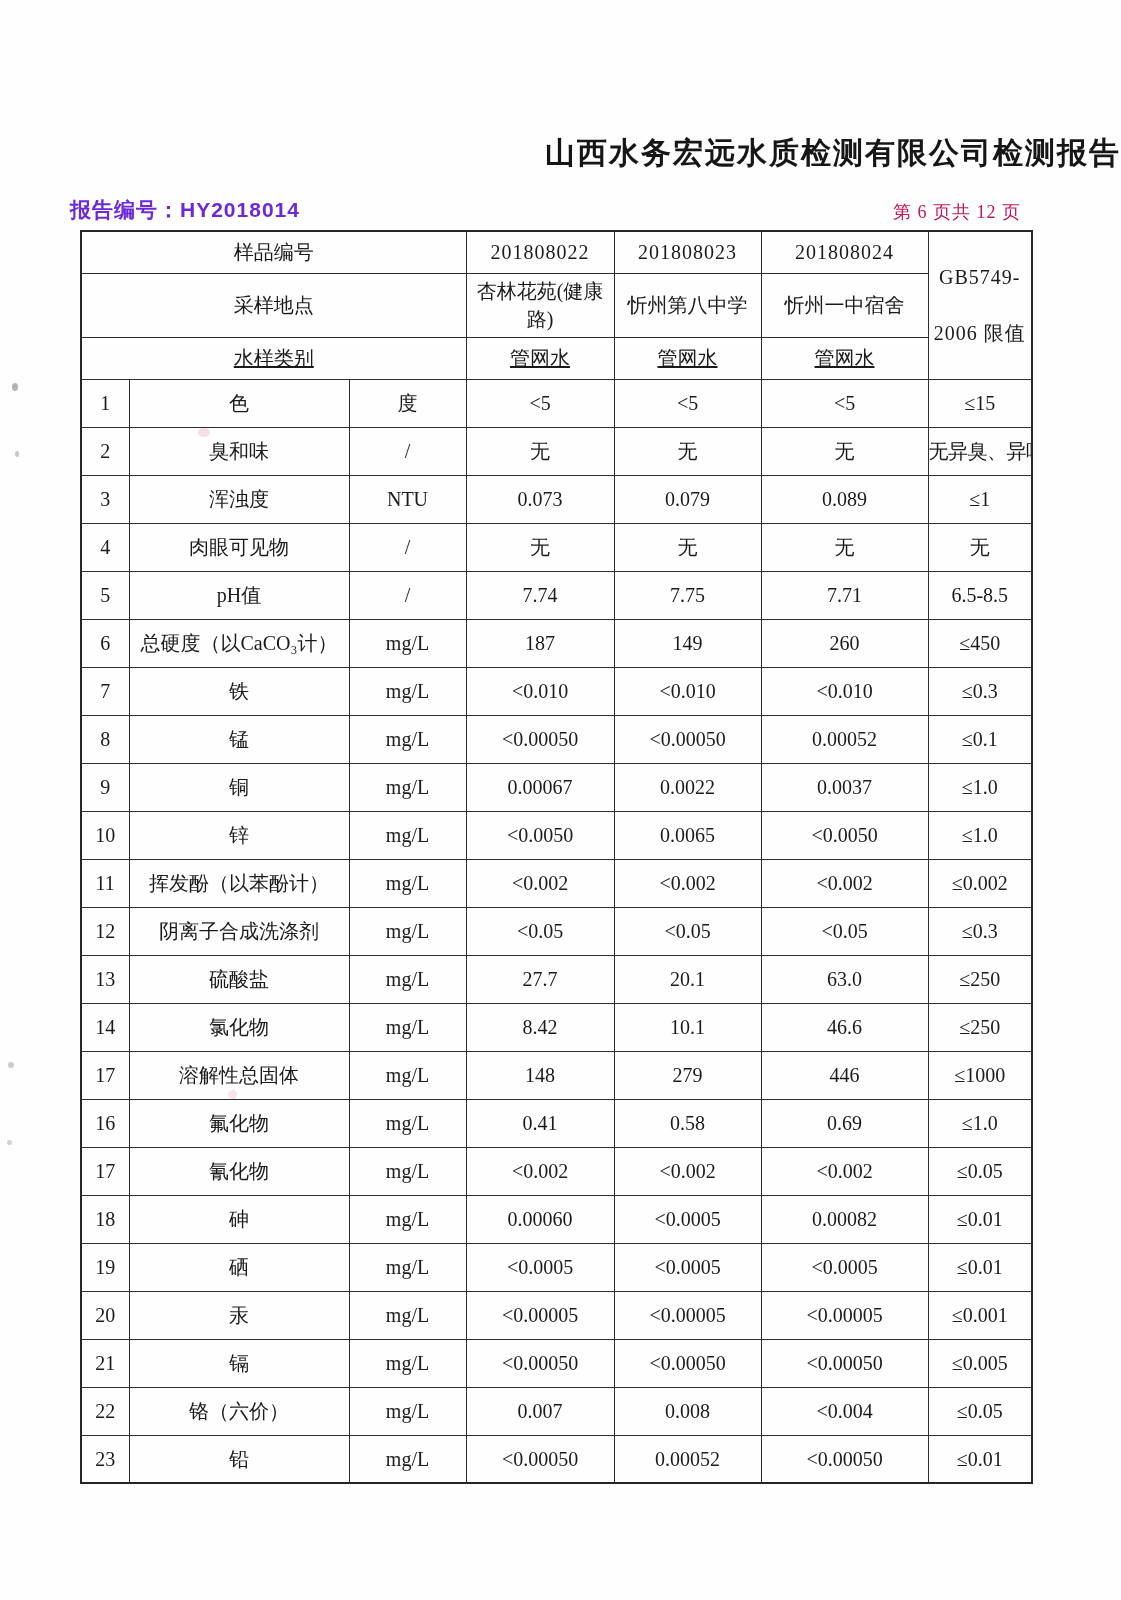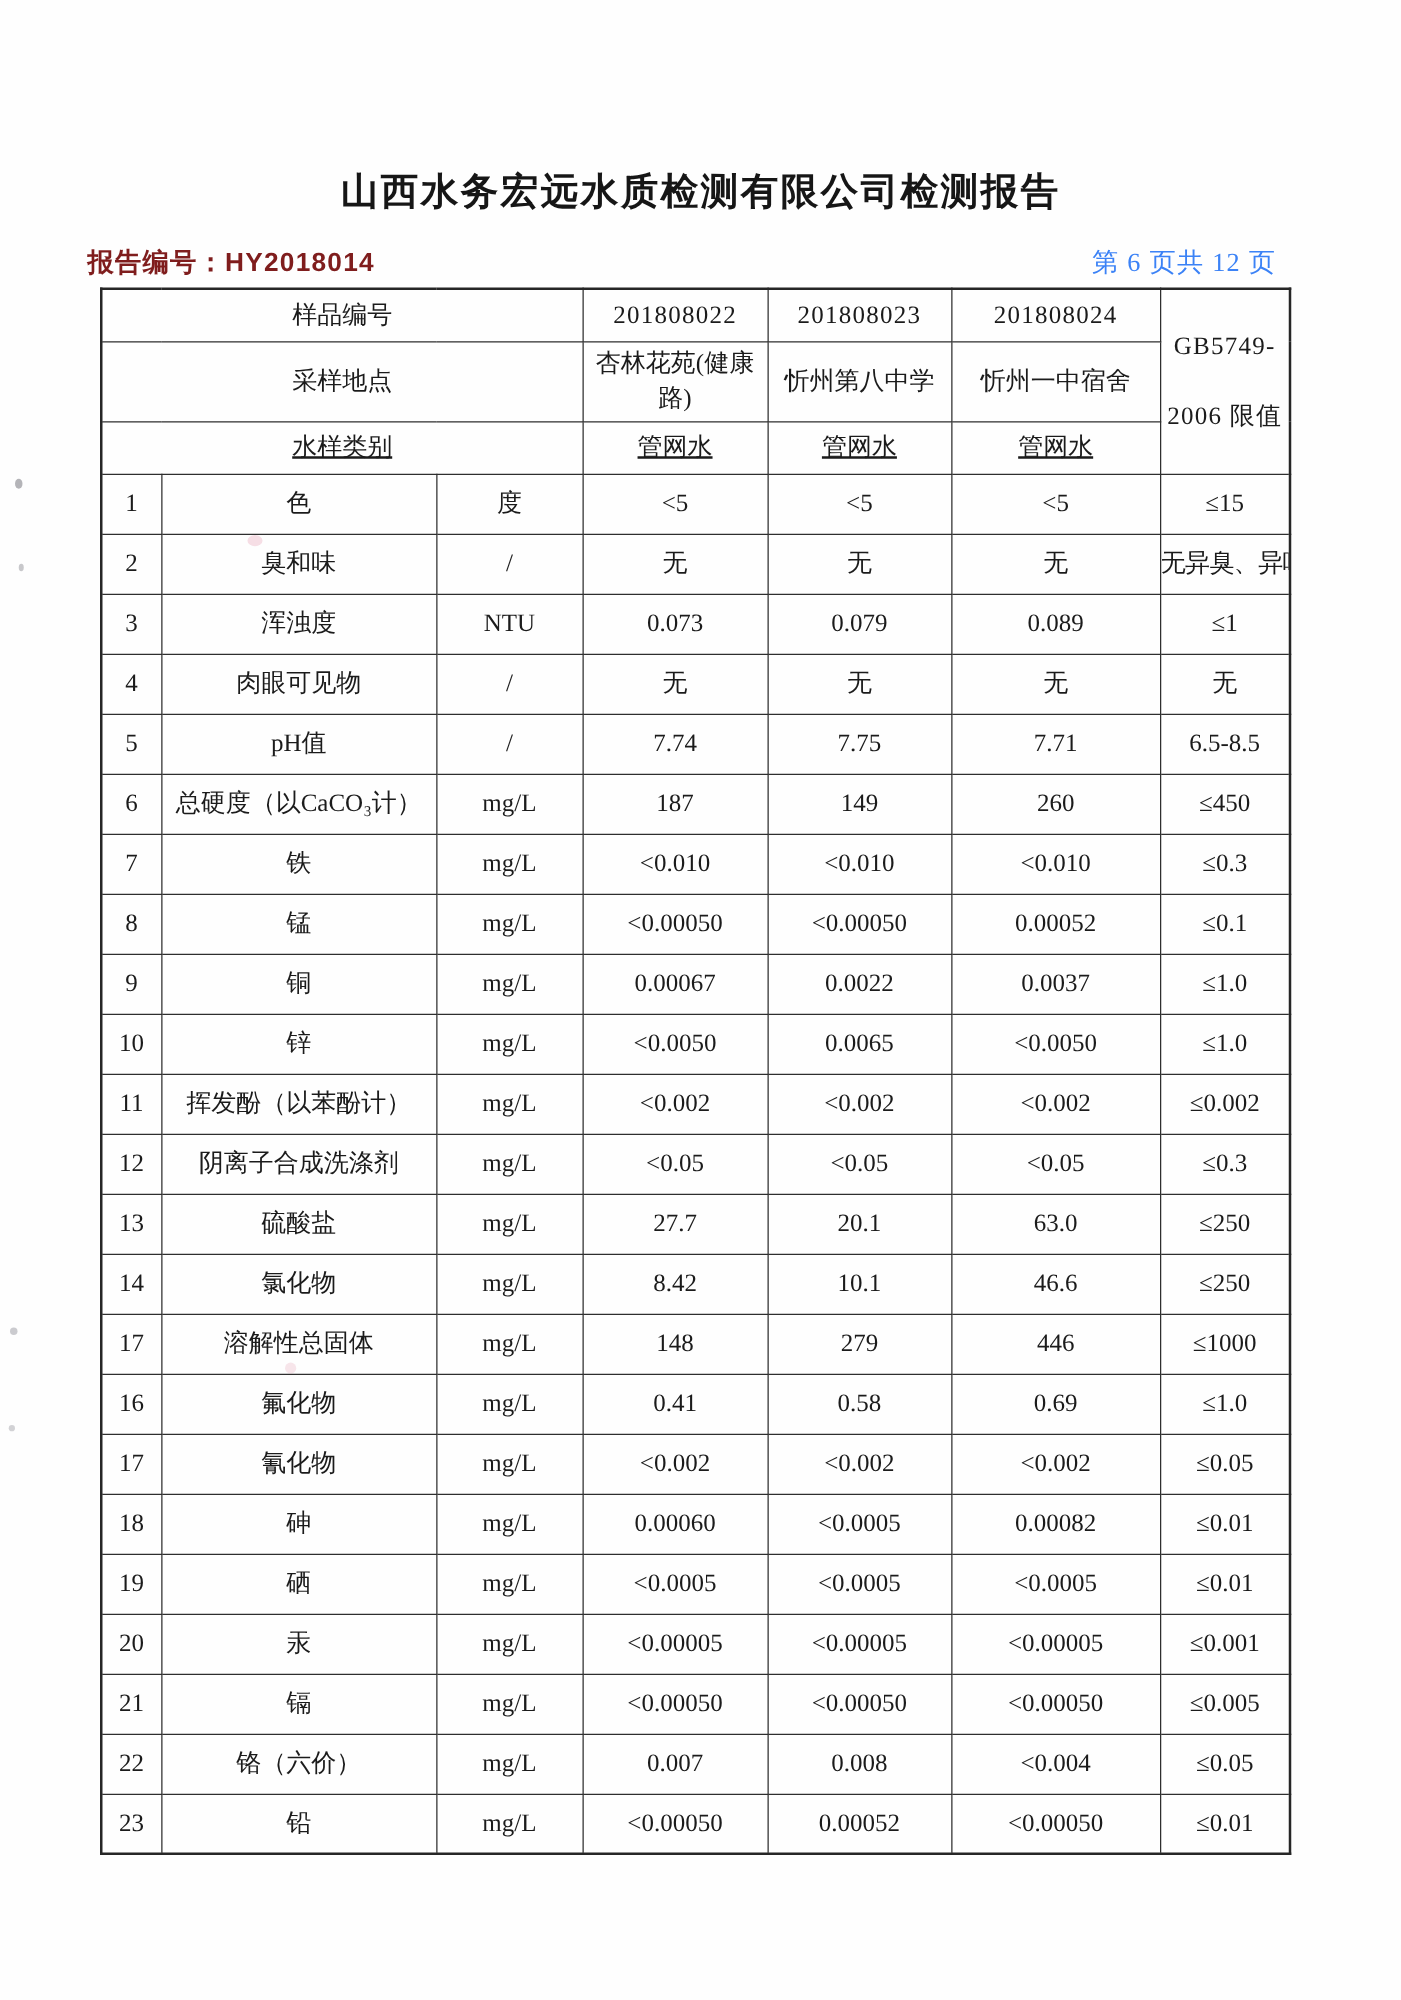--- a/index.html
+++ b/index.html
@@ -8,36 +8,36 @@
     background:#ffffff;
     font-family:"Liberation Serif",serif;
     color:#1b1b1b;
     position:relative;
     overflow:hidden;
   }
   .page{position:absolute;inset:0;background:#fefefe;}
 
   .doc-title{
     position:absolute;top:133px;left:0;width:100%;
-    text-align:center;
+    text-align:right;
     font-family:Liberation Serif, serif;
     font-weight:700;font-size:30px;letter-spacing:2px;
     color:#161616;
   }
 
   .meta-line{
     position:absolute;top:196px;left:70px;width:951px;
     display:flex;justify-content:space-between;align-items:flex-end;
   }
   .report-no{
     font-family:"Liberation Sans",sans-serif;
-    font-weight:700;font-size:21px;letter-spacing:1px;color:#7f1d1d;
+    font-weight:700;font-size:21px;letter-spacing:1px;color:#6d28d9;
   }
   .page-indicator{
-    font-size:21px;letter-spacing:1px;color:#3b82f6;
+    font-size:18px;letter-spacing:1px;color:#be185d;
   }
 
   table.results{
     position:absolute;left:80px;top:230px;
     width:951px;
     border-collapse:collapse;
     table-layout:fixed;
     border:2.5px solid #262626;
   }
   table.results td,table.results th{

